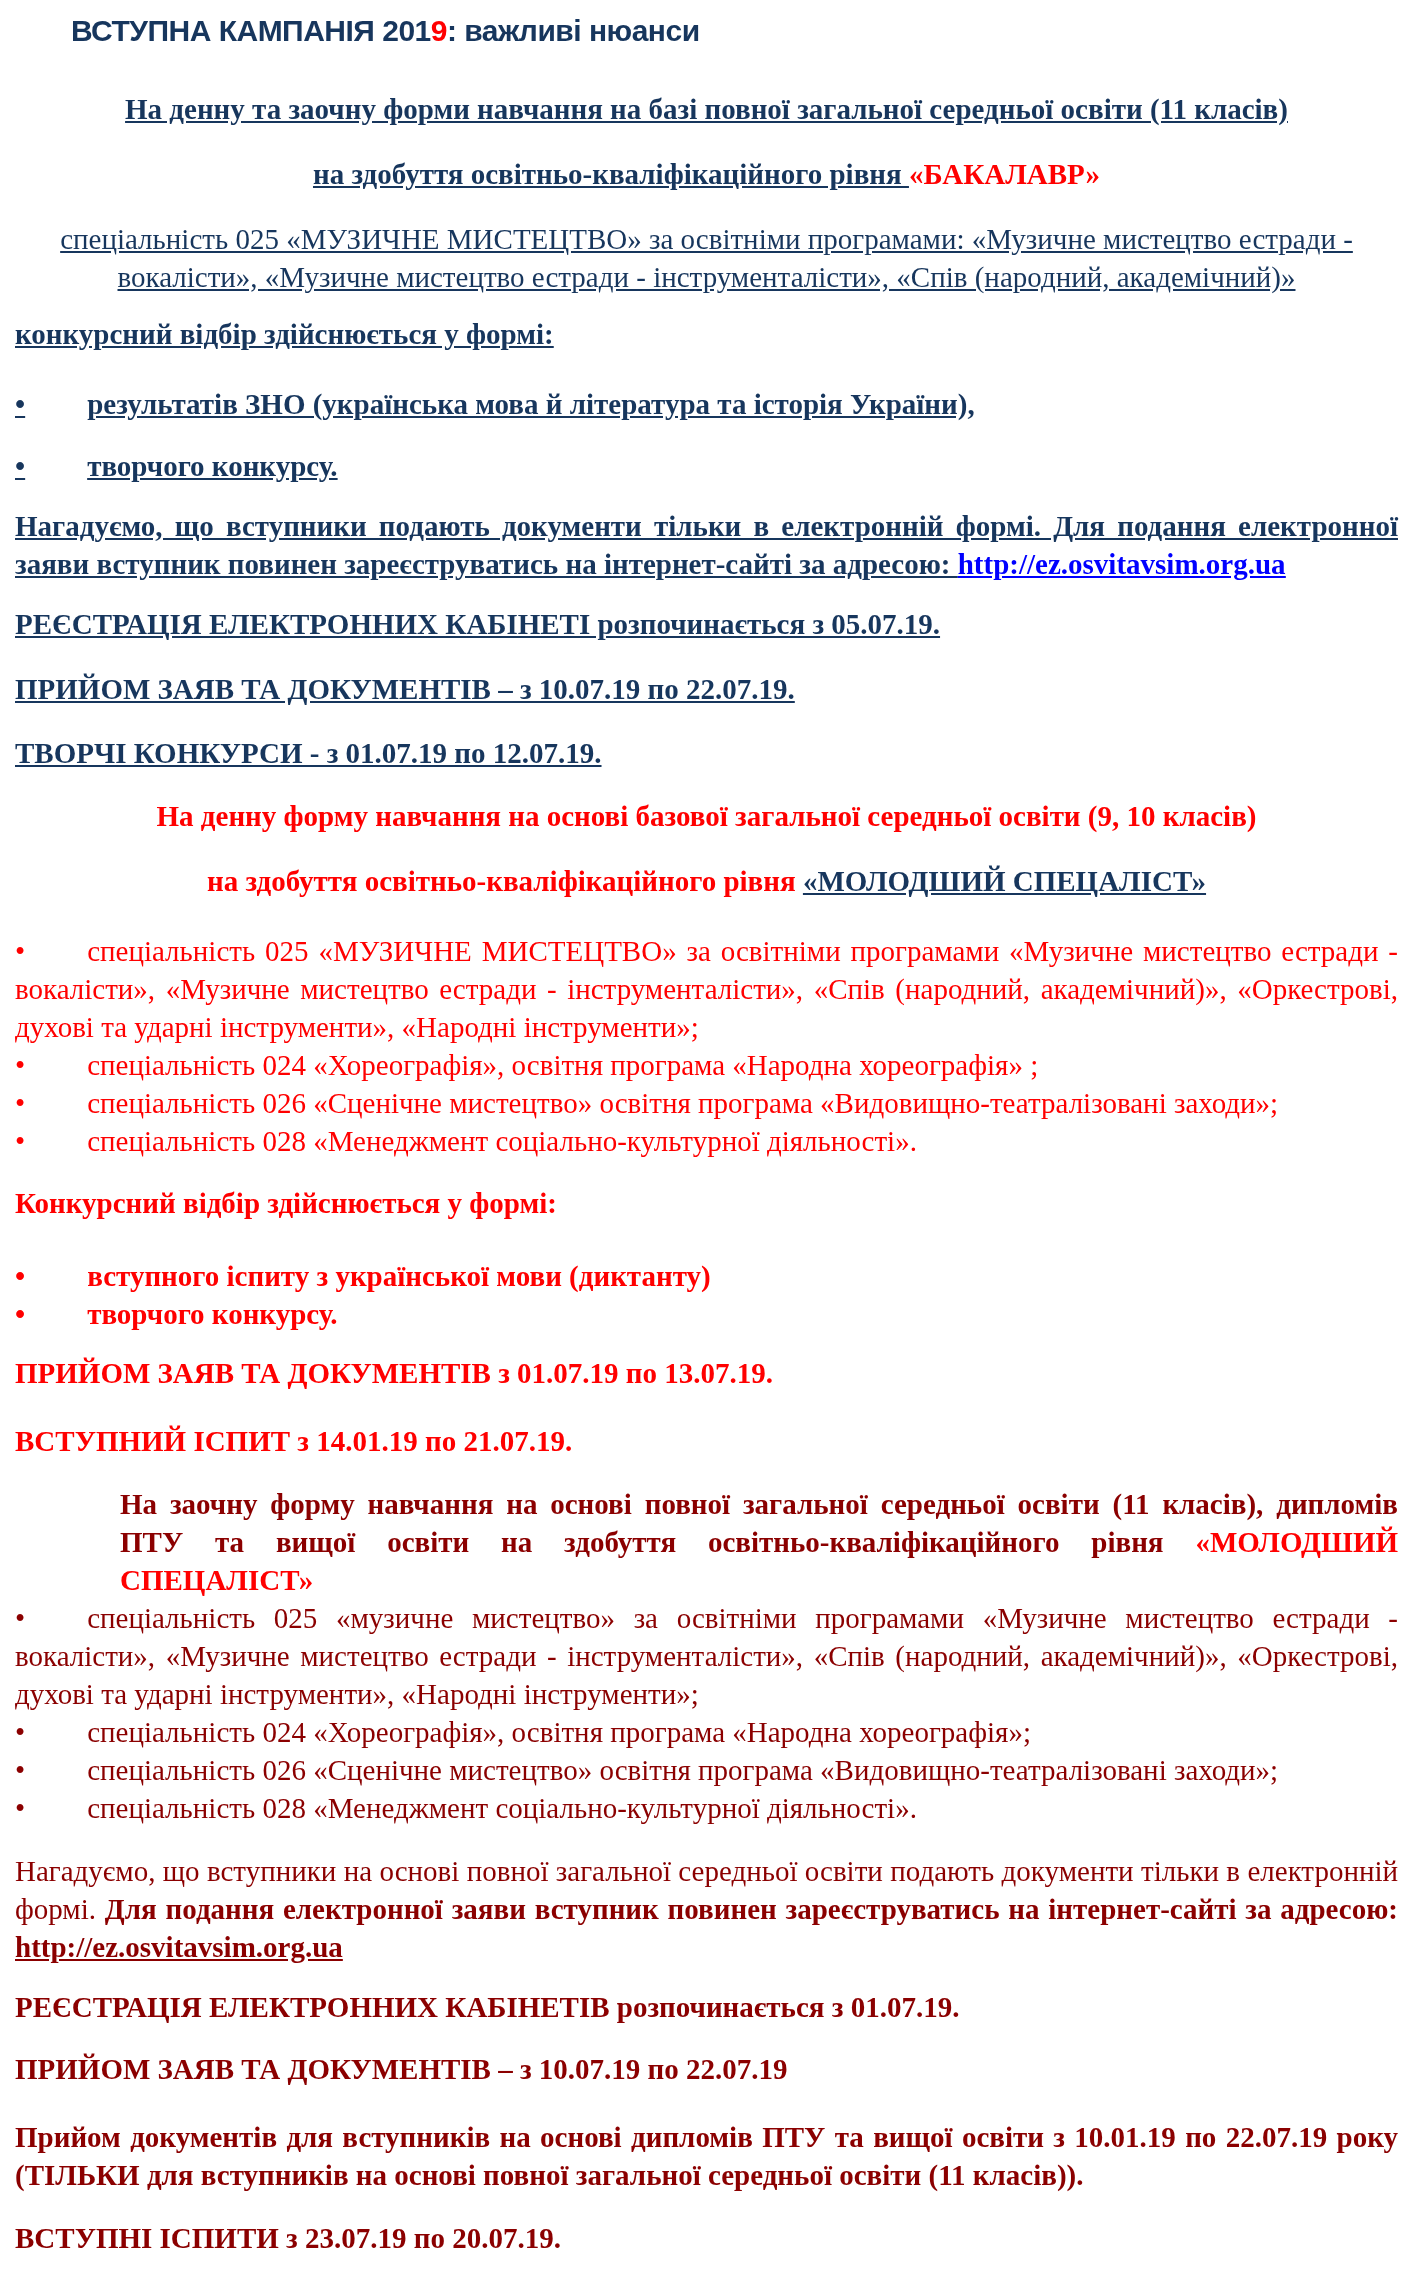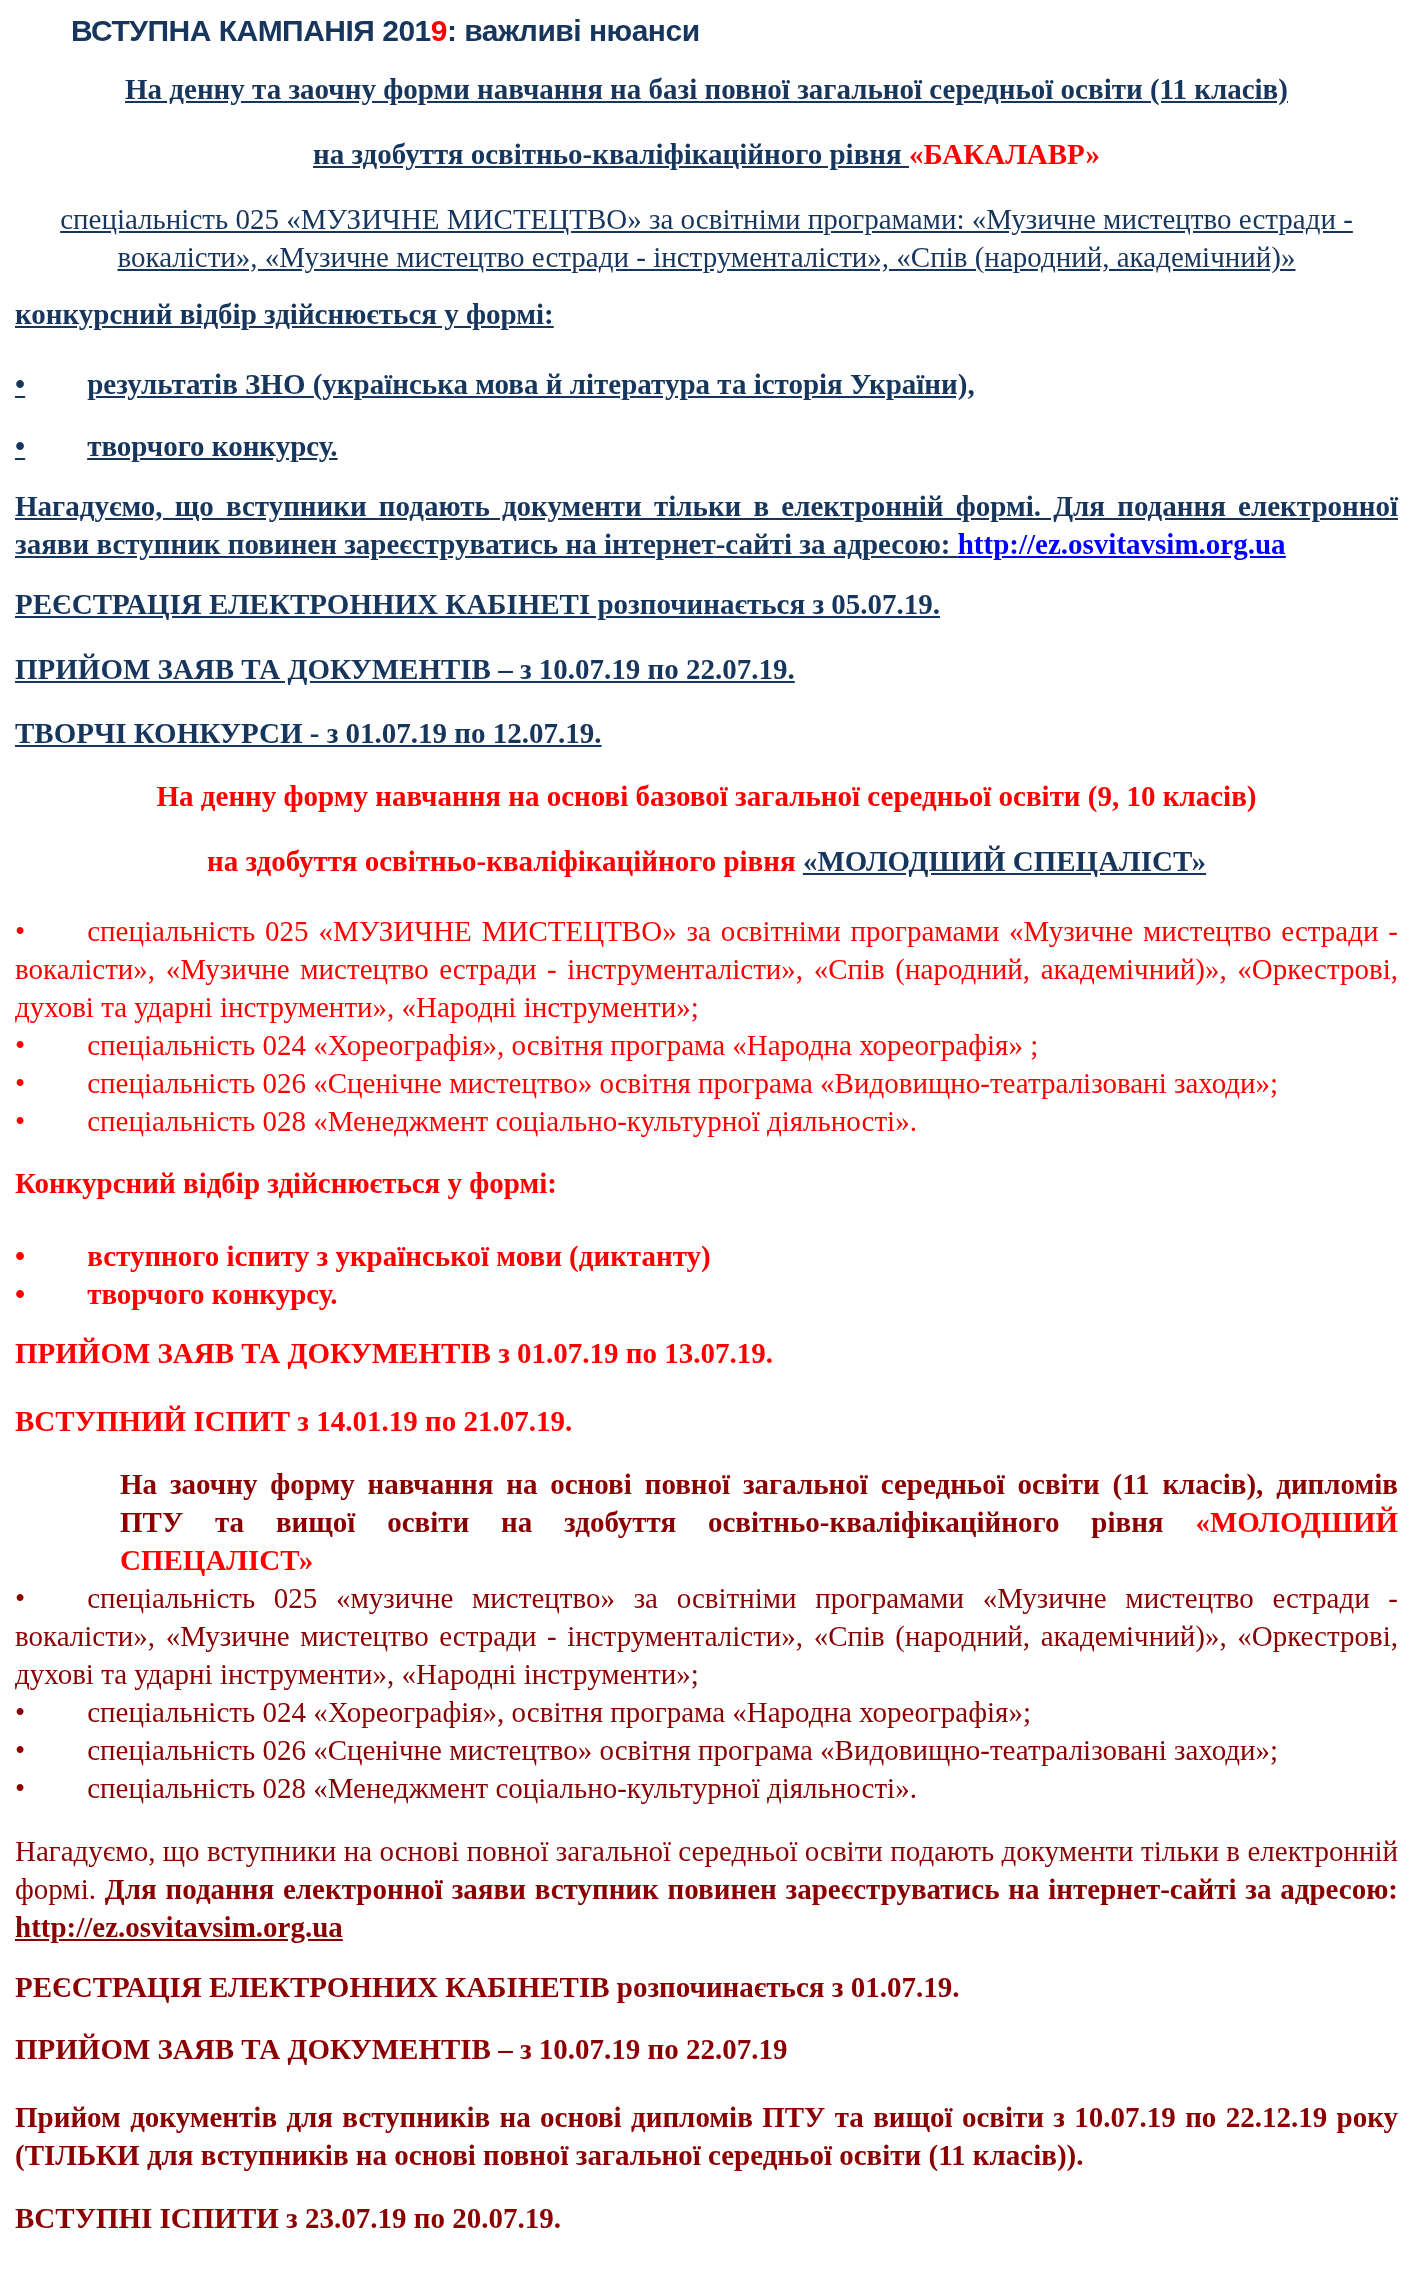--- a/index.html
+++ b/index.html
@@ -37,21 +37,21 @@
   .mb19{margin-bottom:19px;margin-top:24px;}
   .mb21{margin-bottom:21px;}
   .mb22{margin-bottom:22px;}
   .mb24{margin-bottom:24px;}
   .mb25{margin-bottom:25px;}
   .mb26{margin-bottom:26px;}
   .mb27{margin-bottom:27px;}
   .mb30{margin-bottom:30px;}
   .mb32{margin-bottom:32px;}
   .mb35{margin-bottom:35px;}
-  .mb40{margin-bottom:20px;}
+  .mb40{margin-bottom:40px;}
 </style>
 </head>
 <body>
 
 <p class="title mb40"><span>ВСТУПНА КАМПАНІЯ 201</span><span class="red">9</span><span>: важливі нюанси</span></p>
 
 <p class="center b navy mb27">На денну та заочну форми навчання на базі повної загальної середньої освіти (11 класів)</p>
 
 <p class="center b mb27"><span class="navy">на здобуття освітньо-кваліфікаційного рівня </span><span class="red">«БАКАЛАВР»</span></p>
 
@@ -98,15 +98,15 @@
   <p class="bullet-par maroon mb0"><span class="bullet">•</span><span class="gap"></span><span>спеціальність 026 «Сценічне мистецтво» освітня програма «Видовищно-театралізовані заходи»;</span></p>
   <p class="bullet-par maroon mb25"><span class="bullet">•</span><span class="gap"></span><span>спеціальність 028 «Менеджмент соціально-культурної діяльності».</span></p>
 </div>
 
 <p class="justify maroon mb22"><span>Нагадуємо, що вступники на основі повної загальної середньої освіти подають документи тільки в електронній формі. </span><span class="b">Для подання електронної заяви вступник повинен зареєструватись на інтернет-сайті за адресою: </span><a class="link-maroon">http://ez.osvitavsim.org.ua</a></p>
 
 <p class="b maroon mb24">РЕЄСТРАЦІЯ ЕЛЕКТРОННИХ КАБІНЕТІВ розпочинається з 01.07.19.</p>
 
 <p class="b maroon mb30">ПРИЙОМ ЗАЯВ ТА ДОКУМЕНТІВ – з 10.07.19 по 22.07.19</p>
 
-<p class="justify b maroon mb25">Прийом документів для вступників на основі дипломів ПТУ та вищої освіти з 10.07.19 по 22.12.19 року (ТІЛЬКИ для вступників на основі повної загальної середньої освіти (11 класів)).</p>
+<p class="justify b maroon mb25">Прийом документів для вступників на основі дипломів ПТУ та вищої освіти з 10.01.19 по 22.07.19 року (ТІЛЬКИ для вступників на основі повної загальної середньої освіти (11 класів)).</p>
 
 <p class="b maroon mb27">ВСТУПНІ ІСПИТИ з 23.07.19 по 20.07.19.</p>
 
 </body></html>

